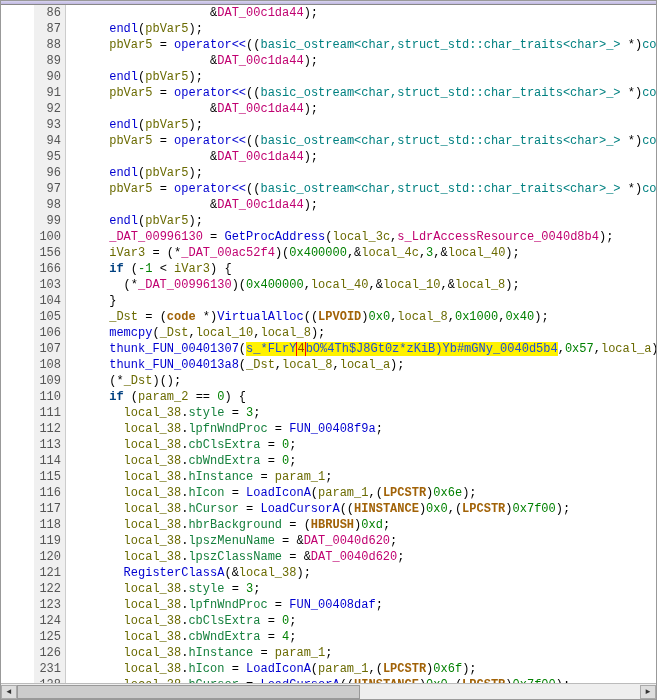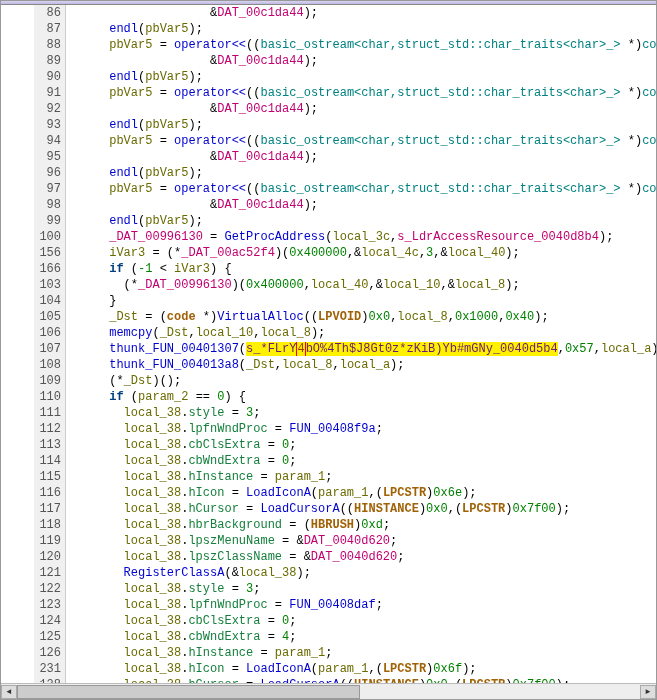--- a/index.html
+++ b/index.html
@@ -48,21 +48,21 @@
   .t-ty { color: #a16207; font-weight: bold; }
   .t-gl { color: #008080; }         
   .t-dat { color: #c00070; }        
   .t-lv { color: #6a6a00; }
   .t-fc { color: #0000d0; }         
   .t-num { color: #008000; text-align: center; }
   .t-st { color: #008080; }         
   .t-mem { color: #15803d; }
   .t-hl {
     background: #fff200;
-    color: #701a75;
+    color: #1d4ed8;
   }
   .t-cur {
     border-left: 1px solid red;
     border-right: 1px solid red;
     background: #fff200;
     color:#a04000;
   }
   .main-code { color: #000; }
   .scrollbar-h {
     height: 16px;

